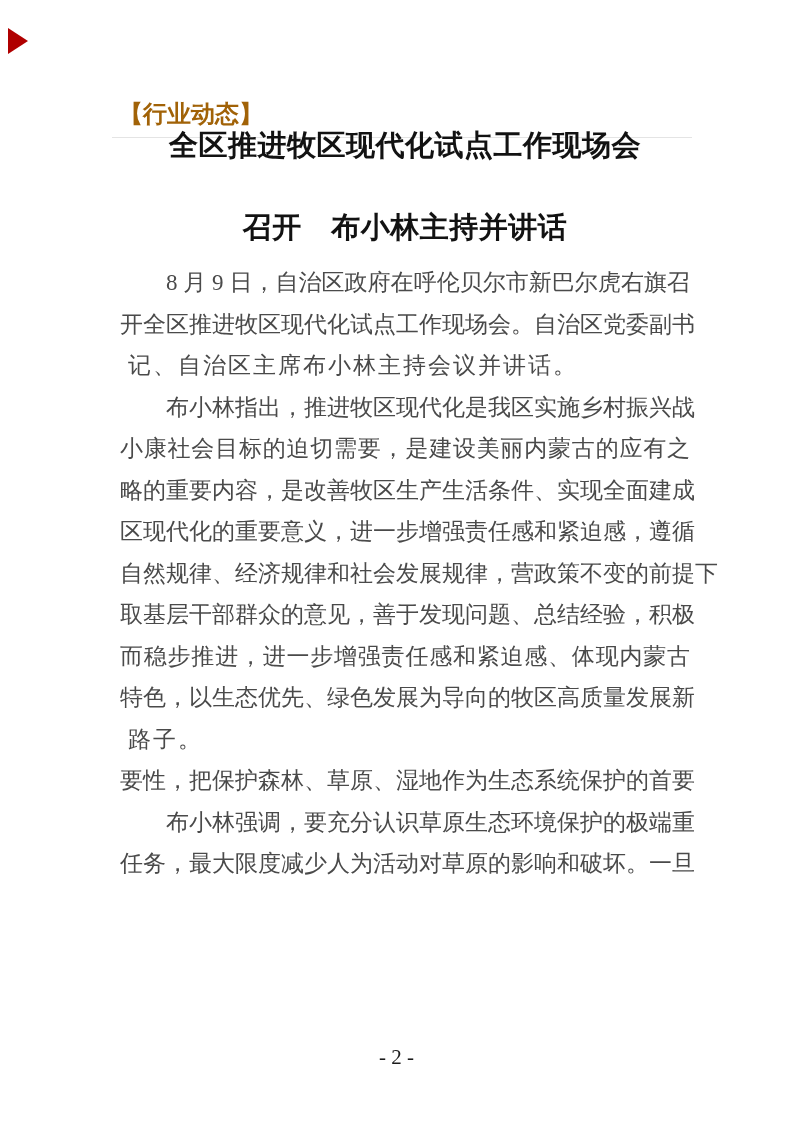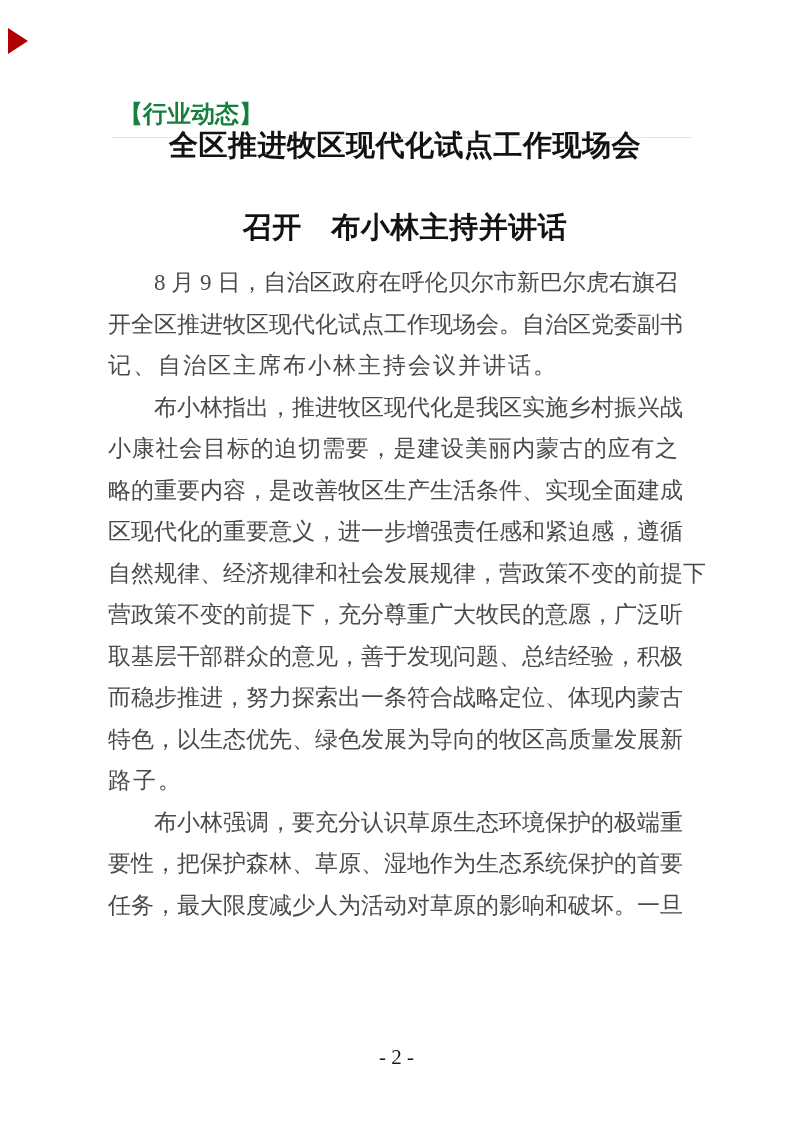--- a/index.html
+++ b/index.html
@@ -15,57 +15,58 @@
     width:0;height:0;
     border-top:13px solid transparent;
     border-bottom:13px solid transparent;
     border-left:20px solid #b00000;
   }
   .section-label{
     position:absolute;left:119px;top:100px;
     font-family:"Liberation Sans", sans-serif;
     font-weight:700;
     font-size:24px;line-height:28px;
-    color:#15803d;
+    color:#a16207;
     letter-spacing:0px;
   }
   .header-rule{
     position:absolute;left:112px;top:137px;
     width:580px;height:0;
     border-top:1px solid #e4e4e4;
   }
   .doc-title{
     position:absolute;left:120px;width:570px;
     text-align:center;
     font-weight:700;
     font-size:29px;line-height:33px;
     color:#121212;
     letter-spacing:0.5px;
     white-space:nowrap;
   }
   .doc-title.l1{top:129px;}
   .doc-title.l2{top:211px;}
   .body-block{
-    position:absolute;left:108px;top:262px;
+    position:absolute;left:120px;top:262px;
     width:570px;
   }
   .bline{
     height:41.5px;
     line-height:41.5px;
     font-size:23px;
     color:#4a4a4a;
     text-align:justify;
     text-align-last:justify;
     text-justify:inter-ideograph;
     white-space:nowrap;
   }
   .bline.indent{ text-indent:46px; }
   .bline.last{
     text-align-last:left;
     letter-spacing:2px;
+    margin-left:8px;
   }
   .page-number{
     position:absolute;left:0;top:1044px;
     width:793px;
     text-align:center;
     font-size:21px;line-height:26px;
     color:#1a1a1a;
   }
 </style>
 </head>
@@ -86,26 +87,25 @@
 
     <div class="bline indent">8 月 9 日，自治区政府在呼伦贝尔市新巴尔虎右旗召</div>
     <div class="bline">开全区推进牧区现代化试点工作现场会。自治区党委副书</div>
     <div class="bline last">记、自治区主席布小林主持会议并讲话。</div>
 
     <div class="bline indent">布小林指出，推进牧区现代化是我区实施乡村振兴战</div>
     <div class="bline">小康社会目标的迫切需要，是建设美丽内蒙古的应有之</div>
     <div class="bline">略的重要内容，是改善牧区生产生活条件、实现全面建成</div>
     <div class="bline">区现代化的重要意义，进一步增强责任感和紧迫感，遵循</div>
     <div class="bline">自然规律、经济规律和社会发展规律，营政策不变的前提下</div>
-    <div class="bline">营政策不变的前提下，充分尊重广大牧民的意愿，广泛听</div>
     <div class="bline">取基层干部群众的意见，善于发现问题、总结经验，积极</div>
-    <div class="bline">而稳步推进，努力探索出一条符合战略定位、体现内蒙古</div>
+    <div class="bline">而稳步推进，进一步增强责任感和紧迫感、体现内蒙古</div>
     <div class="bline">特色，以生态优先、绿色发展为导向的牧区高质量发展新</div>
     <div class="bline last">路子。</div>
 
+    <div class="bline">要性，把保护森林、草原、湿地作为生态系统保护的首要</div>
     <div class="bline indent">布小林强调，要充分认识草原生态环境保护的极端重</div>
-    <div class="bline">要性，把保护森林、草原、湿地作为生态系统保护的首要</div>
     <div class="bline">任务，最大限度减少人为活动对草原的影响和破坏。一旦</div>
   </div>
 
   <div class="page-number">- 2 -</div>
 
 </div>
 
 </body></html>

